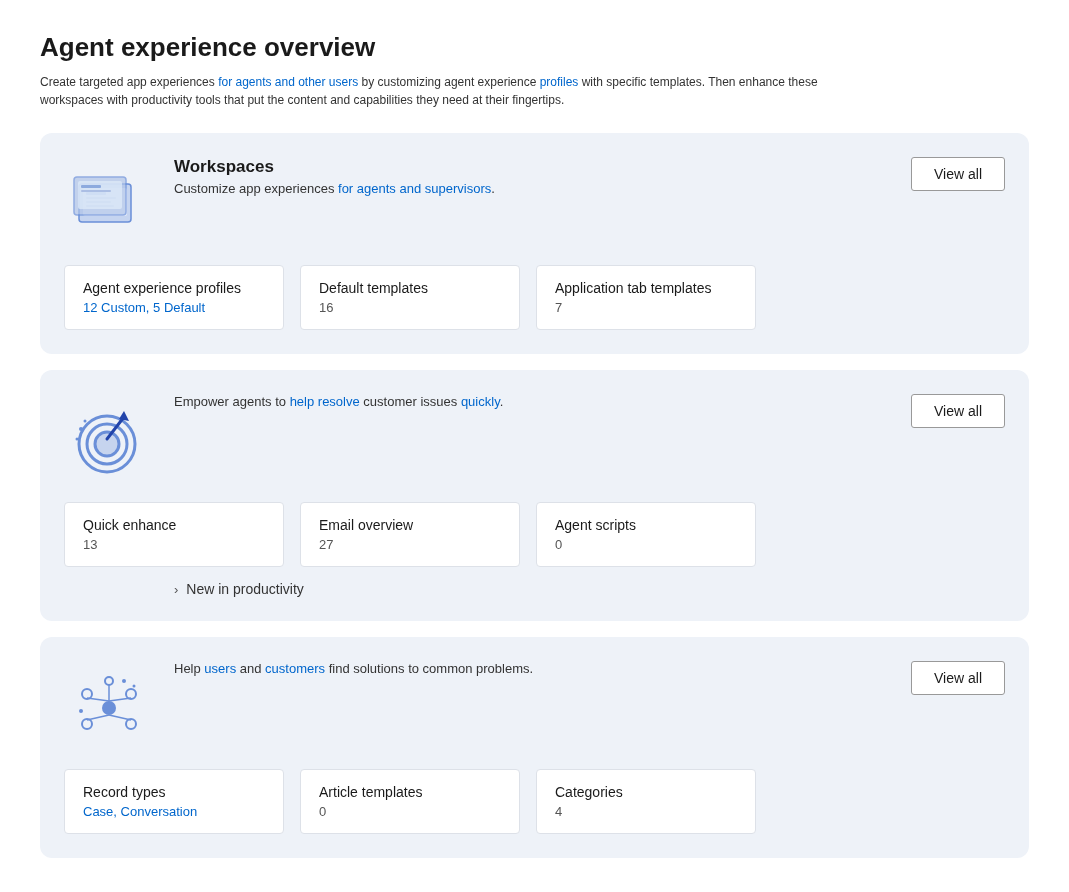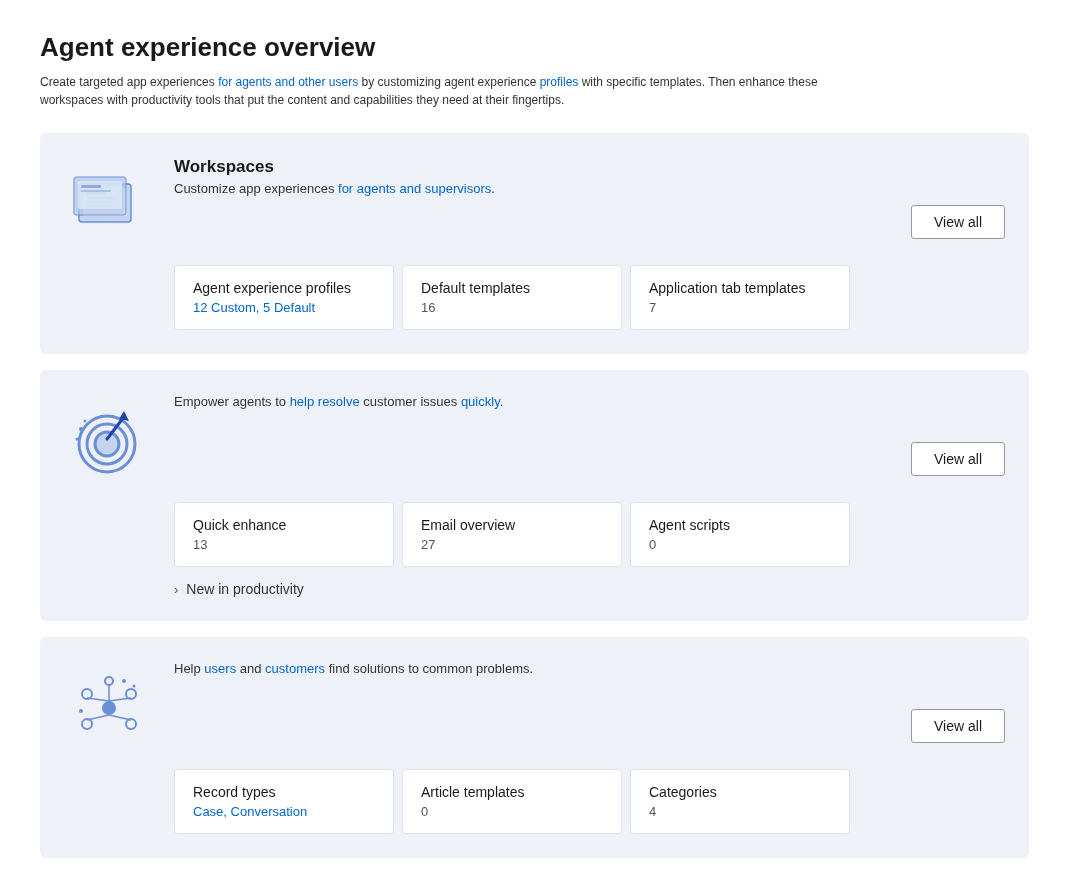--- a/index.html
+++ b/index.html
@@ -28,21 +28,21 @@
       line-height: 1.5;
       max-width: 780px;
       margin-bottom: 24px;
     }
     .page-description a {
       color: #0066cc;
       text-decoration: none;
     }
     .section {
       background: #eef2f8;
-      border-radius: 6px;
+      border-radius: 12px;
       margin-bottom: 16px;
       padding: 24px 24px 24px 24px;
       display: flex;
       flex-direction: column;
     }
     .section-header {
       display: flex;
       align-items: flex-start;
       margin-bottom: 18px;
     }
@@ -78,26 +78,24 @@
     }
     .view-all-btn {
       border: 1px solid #999;
       background: #fff;
       padding: 8px 22px;
       font-size: 14px;
       color: #1a1a1a;
       cursor: pointer;
       border-radius: 3px;
       white-space: nowrap;
-      margin-top: 48px;
     }
     .cards-row {
       display: flex;
-      gap: 8px;
-      margin-left: 110px;
+      gap: 16px;
     }
     .card {
       background: #fff;
       border: 1px solid #dde1e8;
       border-radius: 4px;
       padding: 14px 18px;
       min-width: 160px;
       max-width: 220px;
       flex: 1;
     }

